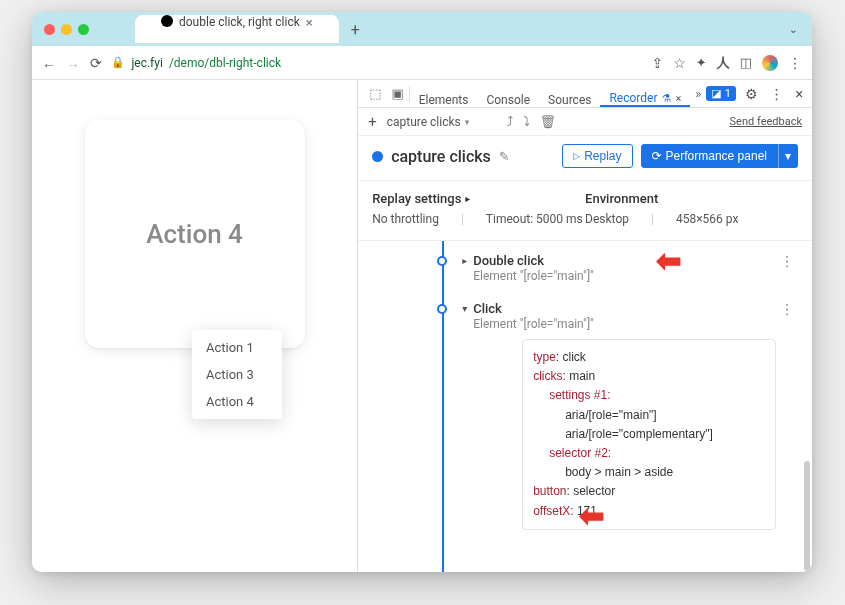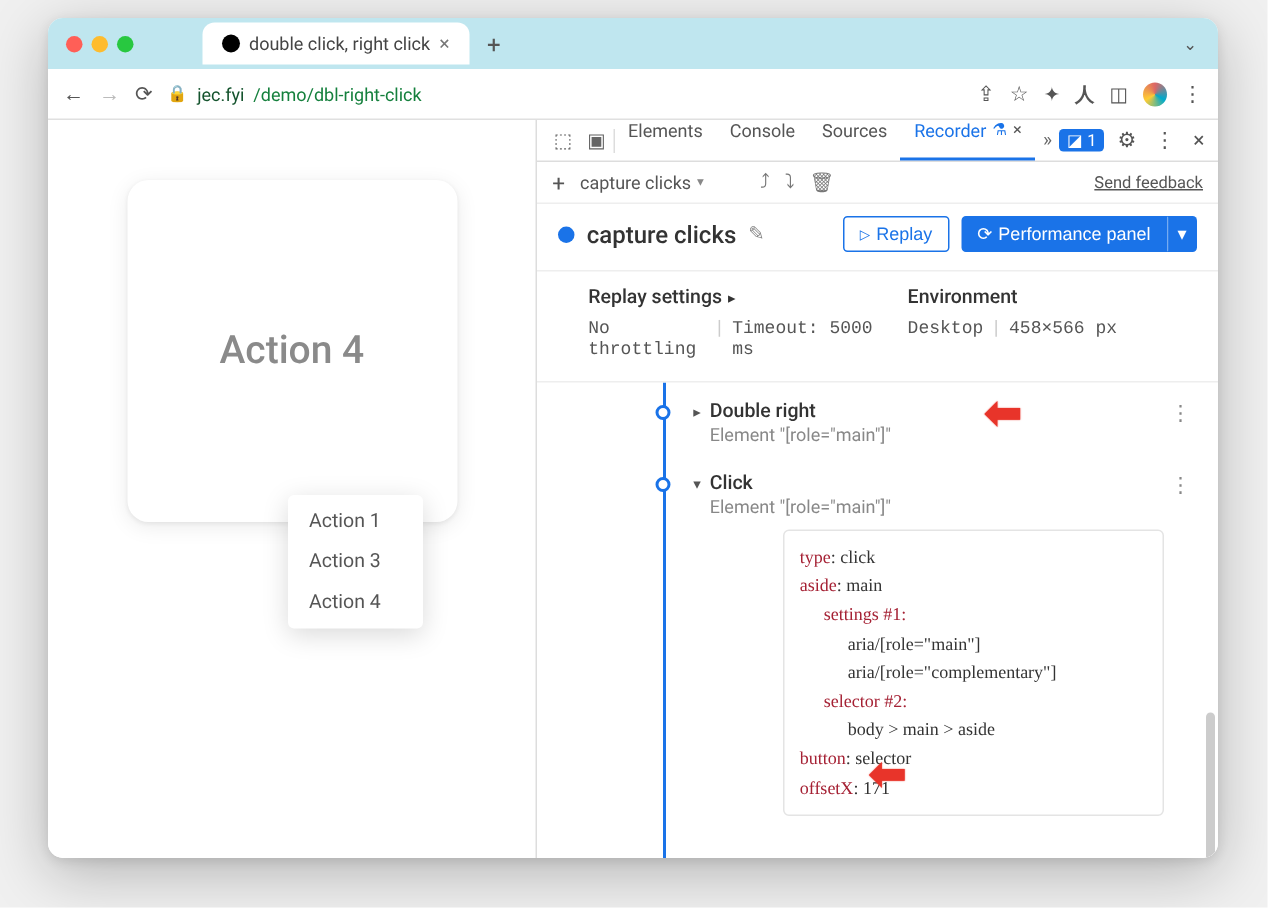--- a/index.html
+++ b/index.html
@@ -36,22 +36,22 @@
   .traffic { display:flex; gap:6px; margin-left:4px; }
   .dot { width:11px; height:11px; border-radius:50%; }
   .dot.r { background:#ff5f57; }
   .dot.y { background:#febc2e; }
   .dot.g { background:#28c840; }
   .tab {
     margin-left: 40px;
     background: #fff;
     border-radius: 8px 8px 0 0;
     height: 28px;
-    padding: 0 13px;
-    display:flex; align-items:center; gap:6px;
+    padding: 0 26px;
+    display:flex; align-items:flex-start; gap:6px;
     font-size: 12px;
     color:#444;
     min-width: 150px;
   }
   .tab .fav { width:12px;height:12px;border-radius:50%;background:#000;display:inline-block; }
   .tab .tx { color:#777; }
   .tab-close { color:#666; font-size:13px; }
   .newtab { color:#555; font-size:16px; margin-left:6px; }
   .chev { margin-left:auto; color:#555; font-size:11px; padding-right:6px;}
   
@@ -120,21 +120,21 @@
     position:relative;
   }
   .dt-tabs {
     height: 28px;
     border-bottom:1px solid #ddd;
     display:flex; align-items:center;
     gap:0;
     padding: 0 6px;
   }
   .dt-ico { color:#666; padding:0 5px; font-size:13px; }
-  .dt-tab { padding: 0 9px; color:#555; height:100%; display:flex; align-items:flex-start; gap:4px;}
+  .dt-tab { padding: 0 9px; color:#555; height:100%; display:flex; align-items:flex-end; gap:4px;}
   .dt-tab.active { color:#1a73e8; border-bottom:2px solid #1a73e8; }
   .flask { font-size:11px; }
   .dt-tab .close-sm { font-size:11px; color:#555; }
   .dt-right { margin-left:auto; display:flex; align-items:center; gap:6px; }
   .issues { background:#1a73e8; color:#fff; border-radius:3px; padding:1px 5px; font-size:11px; display:flex; align-items:center; gap:3px;}
   .gear, .vkebab, .xclose { color:#555; font-size:14px; padding:0 3px;}
   
   .dt-sub {
     height:28px;
     border-bottom:1px solid #eee;
@@ -171,24 +171,24 @@
   .btn .tri { font-size:9px; }
   .btn-split { display:flex;}
   .btn-split .btn:first-child{ border-radius:3px 0 0 3px;}
   .btn-split .btn:last-child{ border-radius:0 3px 3px 0; border-left:1px solid rgba(255,255,255,0.4); padding:4px 6px;}
   
   .settings {
     padding: 10px 14px 14px;
     border-bottom:1px solid #eee;
     display:flex;
   }
-  .sett-col { flex:1;margin-left:20px; }
+  .sett-col { flex:1; }
   .sett-h { font-size:13px; font-weight:500; color:#333; display:flex; align-items:center; gap:4px; margin-bottom:6px;}
   .sett-h .caret { font-size:10px; color:#333;}
-  .sett-row { color:#555; font-size:12px; display:flex; gap:5px;font-family:Liberation Mono, monospace;}
+  .sett-row { color:#555; font-size:12px; display:flex; gap:22px;}
   .sep { color:#ccc; }
   
   .steps {
     position:relative;
     padding: 4px 0 10px 44px;
     flex:1;
     overflow:hidden;
   }
   .rail {
     position:absolute;
@@ -217,21 +217,21 @@
     transform: scaleX(1);
     font-weight:900;
     text-shadow: 0 0 1px #e8342a;
   }
   .arrow1 { left: 254px; top: -2px; }
   .detail {
     margin: 8px 18px 0 60px;
     border:1px solid #e4e4e4;
     border-radius:4px;
     padding:8px 10px;
-    font-family: Liberation Serif, serif;
+    font-family: Liberation Sans, sans-serif;
     font-size:12px;
     line-height:1.6;
     color:#333;
   }
   .k { color:#a52134; }
   .v { color:#333; }
   .sel { color:#a52134; }
   .ind1 { padding-left: 16px; display:block;}
   .ind2 { padding-left: 32px; display:block;}
   .inline-ico {
@@ -390,41 +390,41 @@
 
       <div class="steps">
         <div class="rail"></div>
 
         <div class="step">
           <span class="node"></span>
           <span class="arrow arrow1">⬅</span>
           <div class="step-head">
             <span class="step-caret">▸</span>
             <div>
-              <div class="step-title">Double right</div>
+              <div class="step-title">Double click</div>
               <div class="step-sub">Element "[role="main"]"</div>
             </div>
             <span class="step-kebab">⋮</span>
           </div>
         </div>
 
         <div class="step">
           <span class="node"></span>
           <div class="step-head">
             <span class="step-caret">▾</span>
             <div>
               <div class="step-title">Click</div>
               <div class="step-sub">Element "[role="main"]"</div>
             </div>
             <span class="step-kebab">⋮</span>
           </div>
 
           <div class="detail">
             <div><span class="k">type</span><span class="v">: click</span></div>
-            <div><span class="k">aside</span><span class="v">: main</span></div>
+            <div><span class="k">clicks</span><span class="v">: main</span></div>
             <span class="ind1"><span class="sel">settings #1:</span></span>
             <span class="ind2"><span>aria/[role="main"]</span></span>
             <span class="ind2"><span>aria/[role="complementary"]</span></span>
             <span class="ind1"><span class="sel">selector #2:</span></span>
             <span class="ind2"><span>body &gt; main &gt; aside</span></span>
             <div><span class="k">button</span><span class="v">: selector</span></div>
             <div><span class="k">offsetX</span><span class="v">: 171</span></div>
           </div>
         </div>
 

